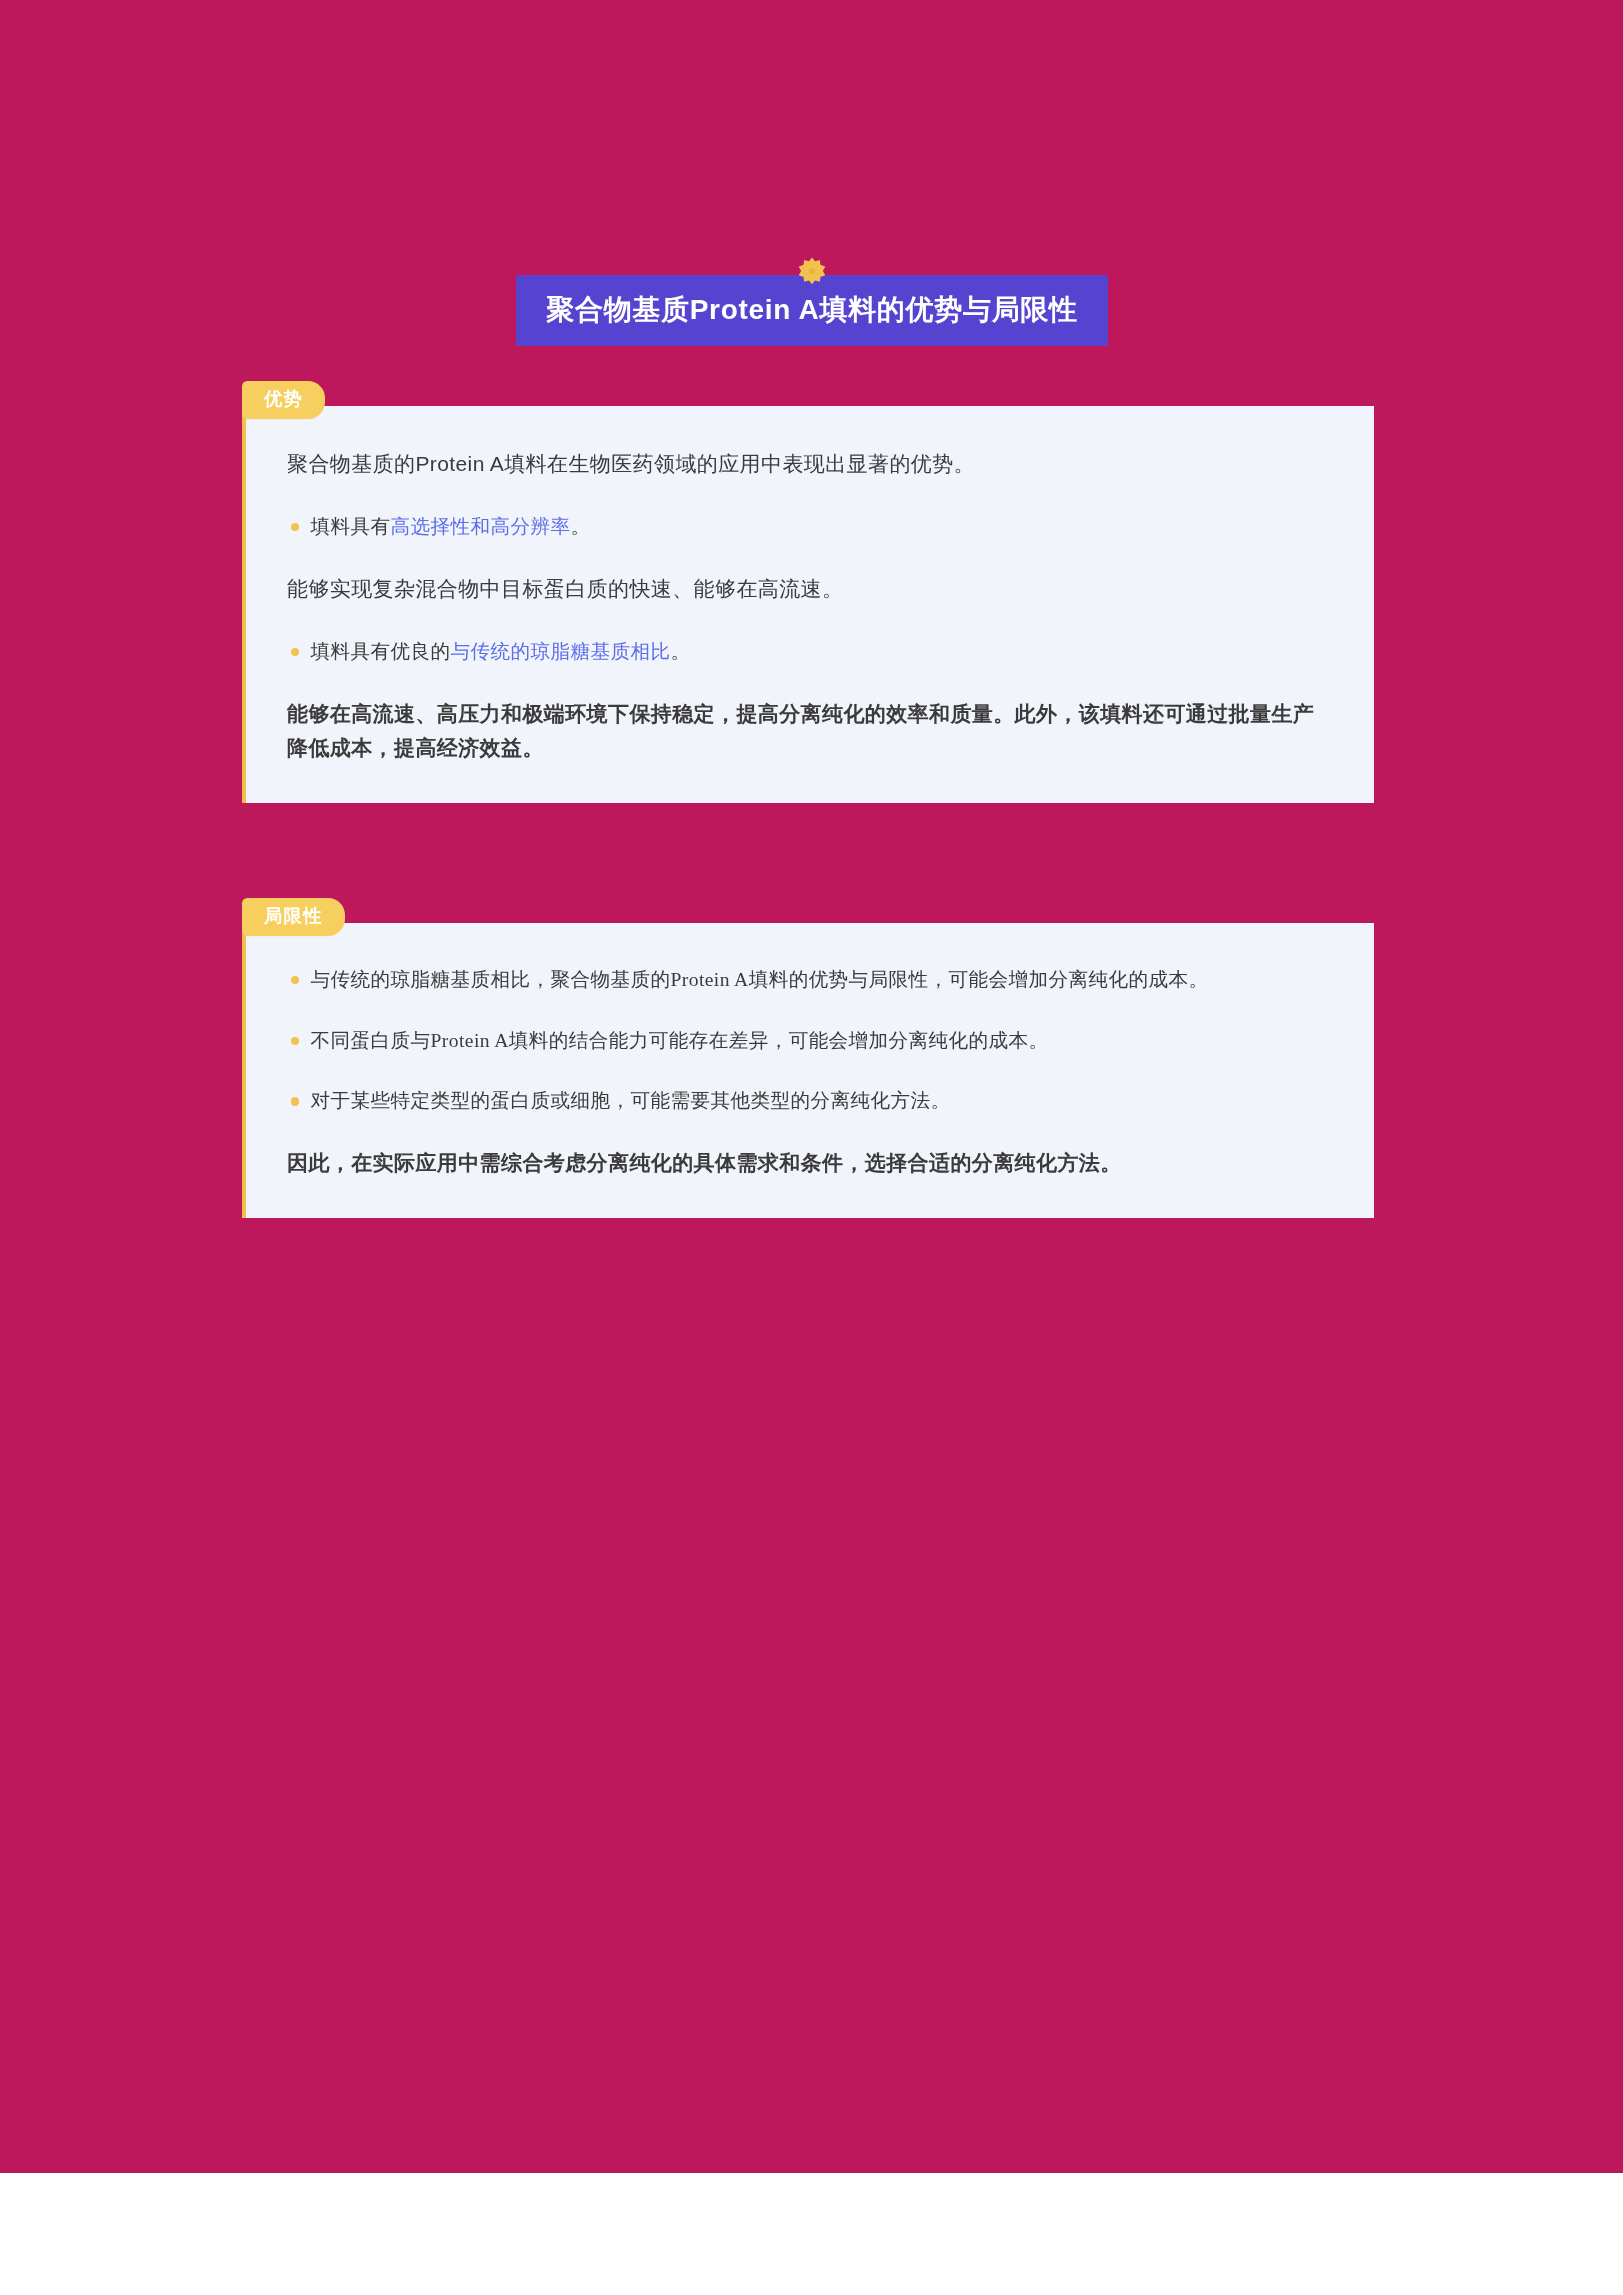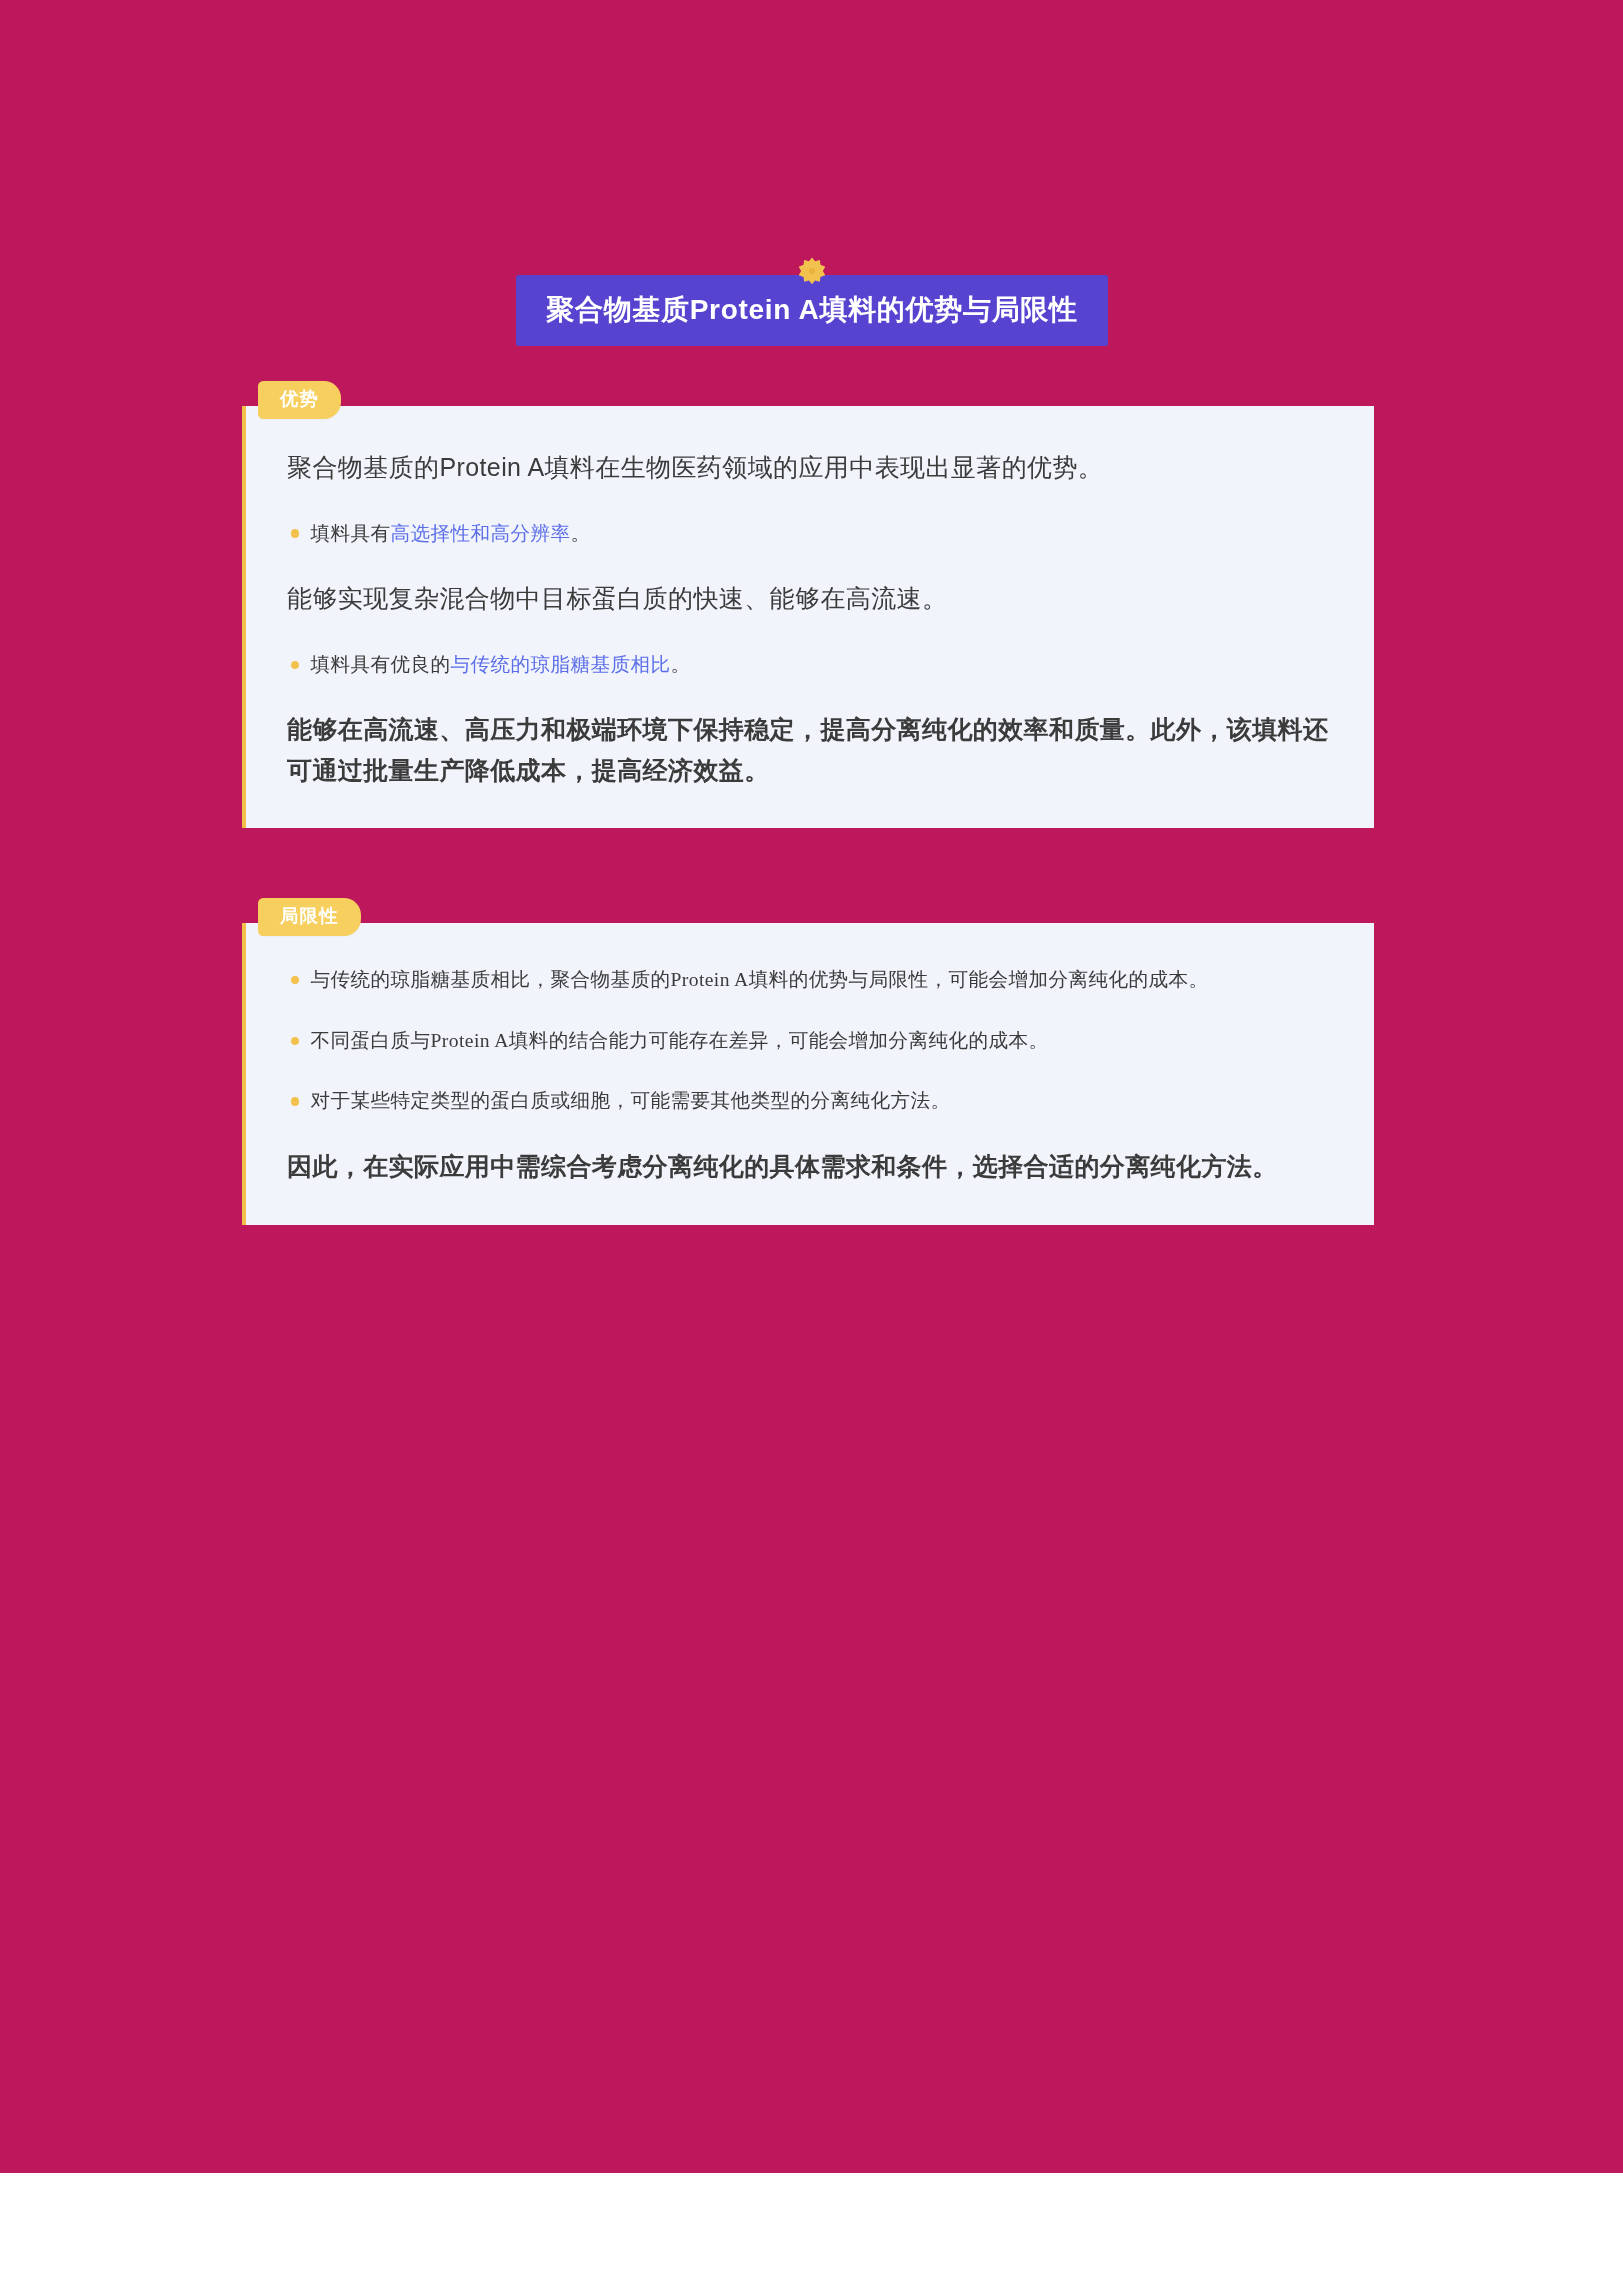--- a/index.html
+++ b/index.html
@@ -66,40 +66,40 @@
     width: 1132px;
   }
   .section-body {
     background: #f2f4fc;
     border-left: 4.6px solid #f3bf4b;
     box-sizing: border-box;
     padding: 41px 41px 38px 41px;
   }
   .tab {
     position: absolute;
-    left: 16px;
+    left: 0;
     top: -25px;
     background: #f7cf5e;
     color: #ffffff;
     font-size: 18.3px;
     font-weight: bold;
     letter-spacing: 1.3px;
     padding: 9.2px 22px 10.5px 22px;
     border-radius: 5.2px 17px 17px 5.2px;
     line-height: 1;
     box-shadow: 0 1.3px 0 rgba(0,0,0,0.02);
   }
 
   #section-advantages { top: 406px; }
   #section-limitations { top: 923px; }
 
   
   p.para {
     margin: 0 0 30px 0;
-    font-size: 25px;
+    font-size: 21px;
     line-height: 1.62;
     color: #3b3b3b;
     letter-spacing: 0.4px;
   }
   p.para:last-child { margin-bottom: 0; font-weight: bold; }
 
   .bullet-line {
     position: relative;
     padding-left: 23.6px;
     margin: 0 0 29px 0;

